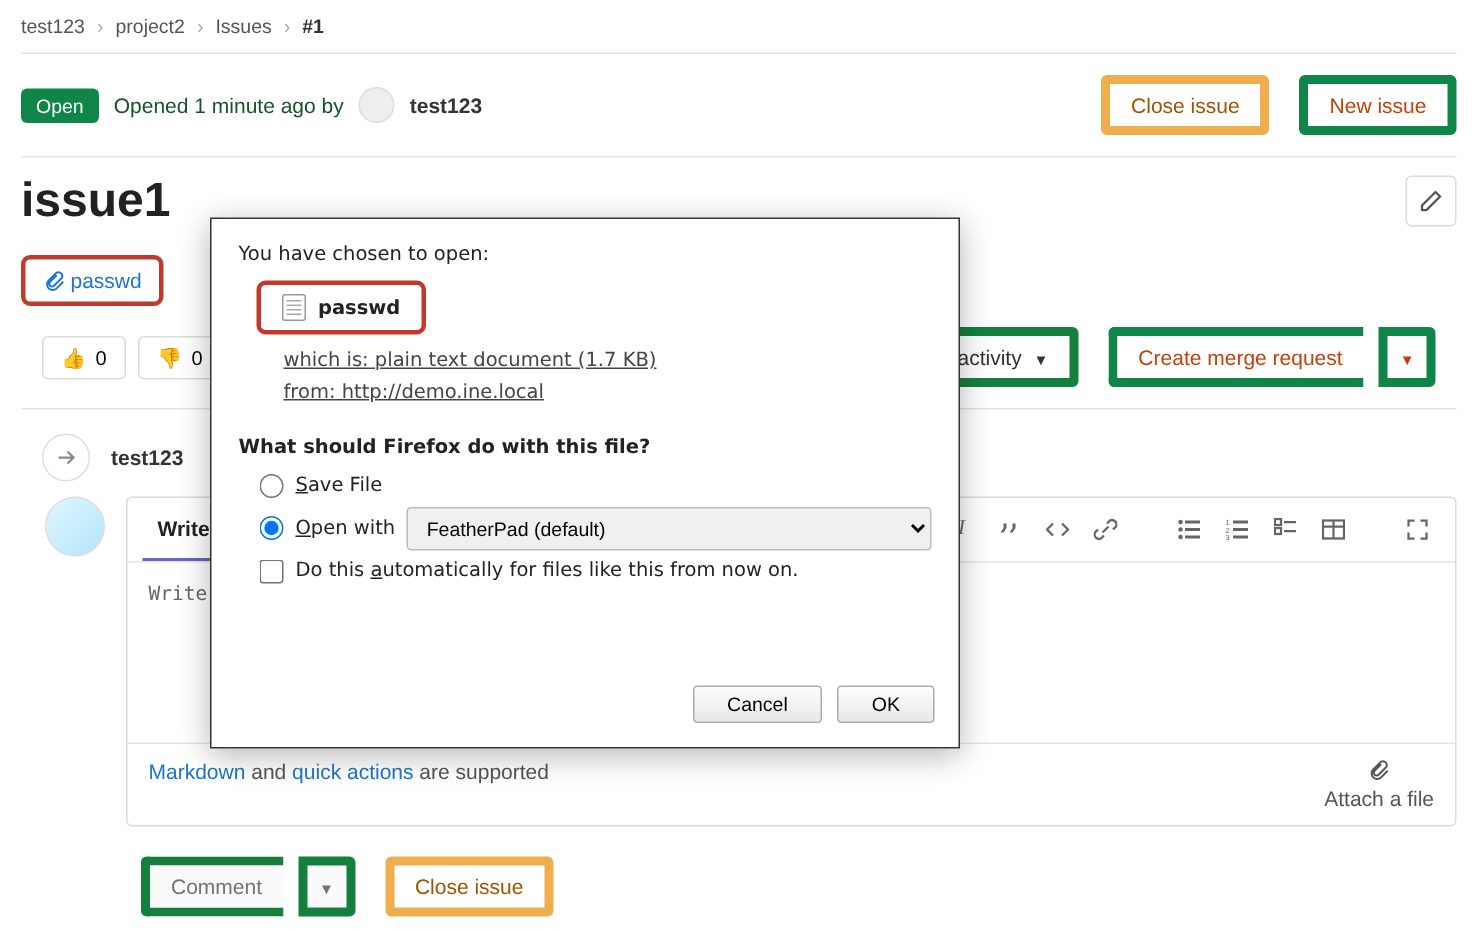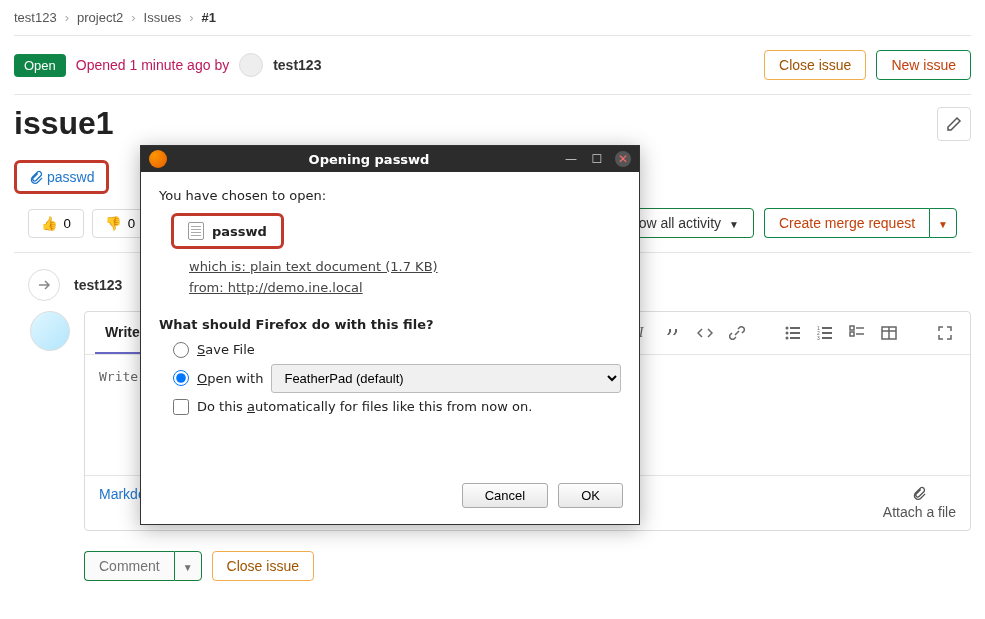--- a/index.html
+++ b/index.html
@@ -8,25 +8,25 @@
     .breadcrumb { display: flex; align-items: center; gap: 8px; padding: 10px 14px; font-size: 13px; color: #666; }
     .breadcrumb a { color: #555; text-decoration: none; }
     .breadcrumb .sep { color: #aaa; }
     .breadcrumb .current { color: #333; font-weight: 600; }
     
     .divider { border: none; border-top: 1px solid #e5e5e5; margin: 0 14px; }
     
     .issue-header { display: flex; align-items: center; justify-content: space-between; padding: 14px; }
     .issue-header-left { display: flex; align-items: center; gap: 10px; }
     .status-badge { background: #108548; color: #fff; padding: 4px 10px; border-radius: 4px; font-size: 13px; font-weight: 500; }
-    .opened-text { color: #be185d; }
+    .opened-text { color: #14532d; }
     .avatar-sm { width: 24px; height: 24px; border-radius: 50%; background: #eee; border: 1px solid #ddd; display: inline-block; vertical-align: middle; }
     .author { font-weight: 600; color: #333; }
     .issue-header-right { display: flex; gap: 10px; }
-    .btn { padding: 6px 14px; border-radius: 4px; border: 1px solid #15803d; background: #fff; font-size: 14px; cursor: pointer; color: #333; }
+    .btn { padding: 6px 14px; border-radius: 4px; border: 6px solid #15803d; background: #fff; font-size: 14px; cursor: pointer; color: #333; margin-left: 10px; }
     .btn-warning { border-color: #f0ad4e; color: #9e5400; }
     .btn-success { border-color: #108548; color: #c2410c; }
     
     .title-row { display: flex; align-items: center; justify-content: space-between; padding: 10px 14px 18px; }
     .issue-title { font-size: 32px; font-weight: 700; color: #222; }
     .edit-btn { width: 34px; height: 34px; border: 1px solid #dbdbdb; border-radius: 4px; display: flex; align-items: center; justify-content: center; cursor: pointer; background: #fff; }
     
     .attachment { display: inline-flex; align-items: center; gap: 4px; margin: 0 14px 14px; padding: 6px 12px; border: 3px solid #c0392b; border-radius: 6px; color: #1f75cb; cursor: pointer; }
     
     .reactions-row { display: flex; align-items: center; justify-content: space-between; padding: 0 14px 14px; border-bottom: 1px solid #e5e5e5; margin: 0 14px; }
@@ -260,29 +260,20 @@
 <div class="comment-actions">
   <div class="split-btn">
     <button class="btn btn-disabled">Comment</button>
     <button class="btn btn-disabled"><span style="font-size:10px;">▼</span></button>
   </div>
   <button class="btn btn-warning">Close issue</button>
 </div>
 
 
 <div class="modal">
-  <div class="modal-titlebar">
-    <span class="ff-icon"></span>
-    <span class="modal-title">Opening passwd</span>
-    <div class="window-controls">
-      <span class="wc">—</span>
-      <span class="wc">☐</span>
-      <span class="wc wc-close">✕</span>
-    </div>
-  </div>
   <div class="modal-body">
     <div>You have chosen to open:</div>
     <div class="modal-file">
       <span class="file-icon"></span>
       <span>passwd</span>
     </div>
     <div class="modal-meta">which is: plain text document (1.7 KB)</div>
     <div class="modal-meta">from: http://demo.ine.local</div>
     <div class="modal-question">What should Firefox do with this file?</div>
     

